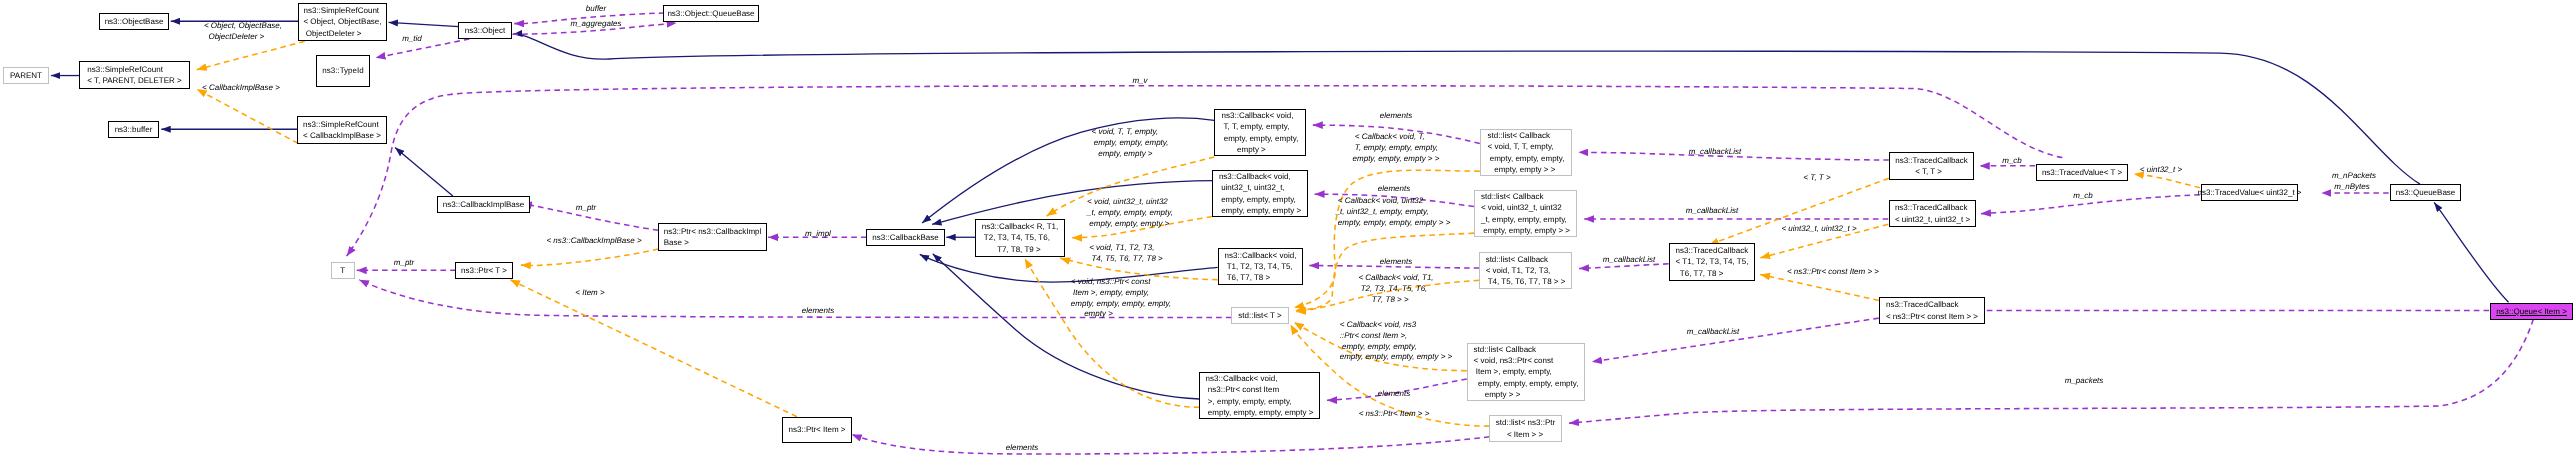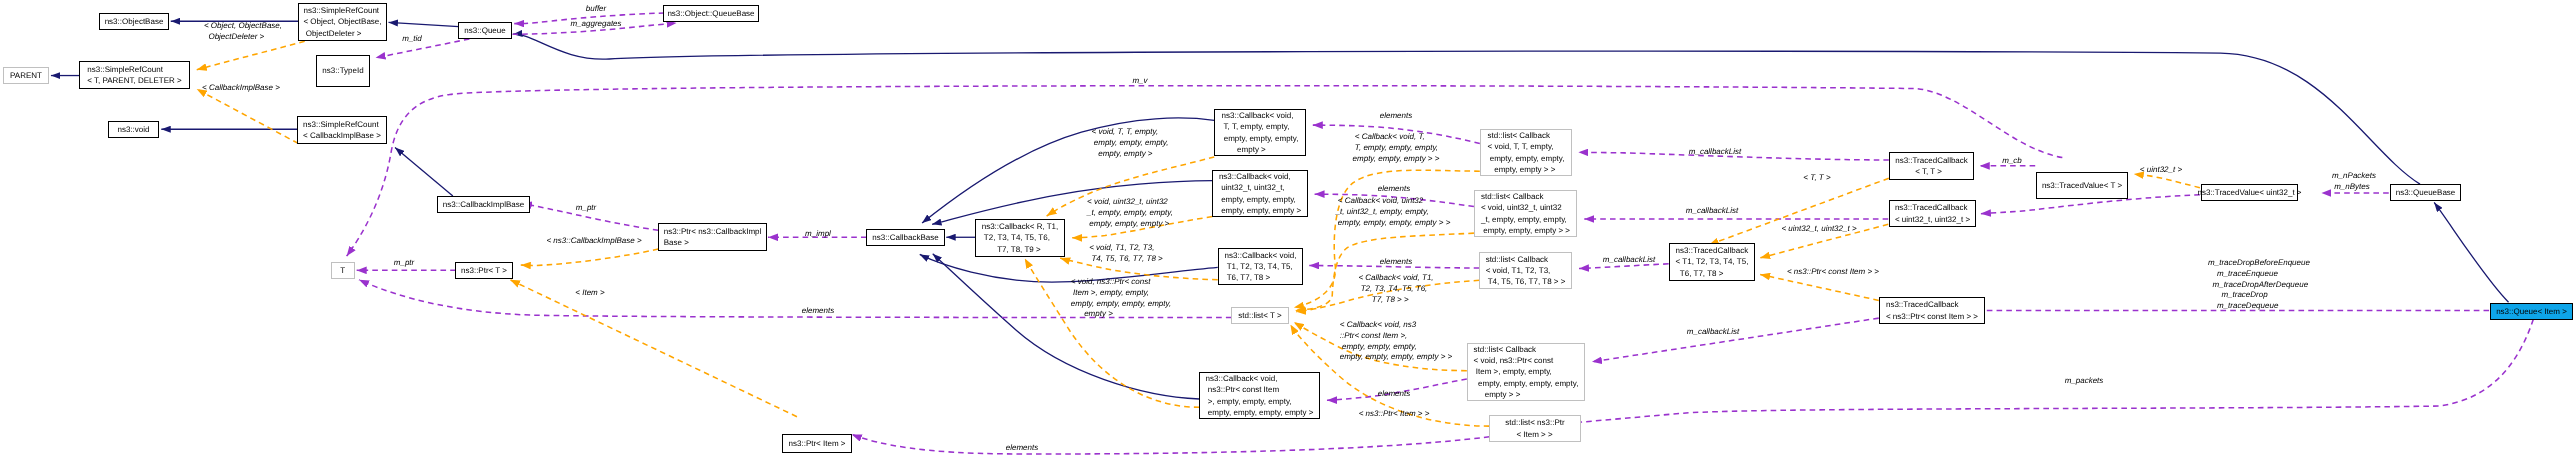--- a/index.html
+++ b/index.html
@@ -4,21 +4,21 @@
 <title>ns3::Queue&lt; Item &gt; collaboration diagram</title>
 <style>
   html,body{margin:0;padding:0;background:#ffffff;}
   #root{position:relative;width:2576px;height:458px;overflow:hidden;background:#ffffff;
         font-family:"Liberation Sans","DejaVu Sans",sans-serif;-webkit-font-smoothing:antialiased;text-rendering:geometricPrecision;}
   svg.layer{position:absolute;left:0;top:0;width:2576px;height:458px;pointer-events:none;}
   .node{position:absolute;transform:translateZ(0);box-sizing:border-box;display:flex;flex-direction:column;
         align-items:center;justify-content:center;background:#ffffff;border:1.2px solid #000000;
         font-size:8px;line-height:11.3px;color:#000000;white-space:pre;text-align:center;z-index:5;}
   .node.gray{border:0.8px solid #c0c0c0;}
-  .node.hilite{background:#0ea5e9;border:1.2px solid #000000;}
+  .node.hilite{background:#d946ef;border:1.2px solid #000000;text-decoration:underline;}
   .node span{display:block;text-align:left;}
   .node .nl{display:inline-block;text-align:left;}
   .elabel{position:absolute;transform:translateZ(0) translateX(-50%);font-size:8px;line-height:10.8px;color:#000000;white-space:pre;text-align:center;z-index:4;font-style:italic;}
   .elabel span{display:block;text-align:left;}
   .elabel .el{display:inline-block;text-align:left;}
 </style>
 </head>
 <body>
 
 <div id="root">
@@ -82,51 +82,51 @@
 <path d="M3725,330 C3600,335 3480,352 3420,358 L3354,362" fill="none" stroke="#9a32cd" stroke-width="2.6" stroke-dasharray="9.5,7" marker-end="url(#ah-u)"></path>
 <path d="M3725,318 C3700,312 3670,303 3640,298 L3613,295" fill="none" stroke="#ffa500" stroke-width="2.6" stroke-dasharray="9.5,7" marker-end="url(#ah-t)"></path>
 <path d="M4045,327 L3931,327" fill="none" stroke="#9a32cd" stroke-width="2.6" stroke-dasharray="9.5,7" marker-end="url(#ah-u)"></path>
 <path d="M4215,526 C4100,526 3700,526 3500,526 L3339,526" fill="none" stroke="#9a32cd" stroke-width="2.6" stroke-dasharray="9.5,7" marker-end="url(#ah-u)"></path>
 <path d="M4290,541 C4270,600 4230,675 4130,688 C3700,694 3000,690 2850,700 L2656,717" fill="none" stroke="#9a32cd" stroke-width="2.6" stroke-dasharray="9.5,7" marker-end="url(#ah-u)"></path>
 <path d="M1348,706 L862,474" fill="none" stroke="#ffa500" stroke-width="2.6" stroke-dasharray="9.5,7" marker-end="url(#ah-t)"></path>
 </svg>
 <div class="node" style="left:99px;top:13px;width:70px;height:17px"><div class="nl"><span>ns3::ObjectBase</span></div></div>
 <div class="node" style="left:298px;top:3px;width:89px;height:38px"><div class="nl"><span>ns3::SimpleRefCount</span><span>&lt; Object, ObjectBase,</span><span> ObjectDeleter &gt;</span></div></div>
 <div class="node" style="left:663px;top:5.3px;width:96px;height:17px"><div class="nl"><span>ns3::Object::QueueBase</span></div></div>
-<div class="node" style="left:458px;top:22px;width:54px;height:17px"><div class="nl"><span>ns3::Queue</span></div></div>
+<div class="node" style="left:458px;top:22px;width:54px;height:17px"><div class="nl"><span>ns3::Object</span></div></div>
 <div class="node" style="left:316px;top:55px;width:54px;height:32px"><div class="nl"><span>ns3::TypeId</span></div></div>
 <div class="node gray" style="left:3px;top:67px;width:46px;height:17px"><div class="nl"><span>PARENT</span></div></div>
 <div class="node" style="left:79px;top:61px;width:111px;height:28px"><div class="nl"><span>ns3::SimpleRefCount</span><span>&lt; T, PARENT, DELETER &gt;</span></div></div>
-<div class="node" style="left:108px;top:121px;width:51px;height:17px"><div class="nl"><span>ns3::void</span></div></div>
+<div class="node" style="left:108px;top:121px;width:51px;height:17px"><div class="nl"><span>ns3::buffer</span></div></div>
 <div class="node" style="left:297px;top:116px;width:90px;height:28px"><div class="nl"><span>ns3::SimpleRefCount</span><span>&lt; CallbackImplBase &gt;</span></div></div>
 <div class="node" style="left:437px;top:196px;width:93px;height:17px"><div class="nl"><span>ns3::CallbackImplBase</span></div></div>
 <div class="node" style="left:658px;top:223px;width:109px;height:28px"><div class="nl"><span>ns3::Ptr&lt; ns3::CallbackImpl</span><span>Base &gt;</span></div></div>
 <div class="node gray" style="left:331px;top:262px;width:23.6px;height:17px"><div class="nl"><span>T</span></div></div>
 <div class="node" style="left:455px;top:262px;width:58px;height:17px"><div class="nl"><span>ns3::Ptr&lt; T &gt;</span></div></div>
 <div class="node" style="left:866px;top:229px;width:79px;height:17px"><div class="nl"><span>ns3::CallbackBase</span></div></div>
 <div class="node" style="left:975px;top:219px;width:90px;height:38px"><div class="nl"><span>ns3::Callback&lt; R, T1,</span><span> T2, T3, T4, T5, T6,</span><span>       T7, T8, T9 &gt;</span></div></div>
 <div class="node" style="left:1214px;top:109px;width:92px;height:47px"><div class="nl"><span>ns3::Callback&lt; void,</span><span> T, T, empty, empty,</span><span> empty, empty, empty,</span><span>       empty &gt;</span></div></div>
 <div class="node" style="left:1212px;top:170px;width:96px;height:47px"><div class="nl"><span>ns3::Callback&lt; void,</span><span> uint32_t, uint32_t,</span><span> empty, empty, empty,</span><span> empty, empty, empty &gt;</span></div></div>
 <div class="node" style="left:1218px;top:248px;width:85px;height:37px"><div class="nl"><span>ns3::Callback&lt; void,</span><span> T1, T2, T3, T4, T5,</span><span> T6, T7, T8 &gt;</span></div></div>
 <div class="node" style="left:1199px;top:372px;width:121px;height:47px"><div class="nl"><span>ns3::Callback&lt; void,</span><span> ns3::Ptr&lt; const Item</span><span> &gt;, empty, empty, empty,</span><span> empty, empty, empty, empty &gt;</span></div></div>
 <div class="node gray" style="left:1231px;top:307px;width:58px;height:17px"><div class="nl"><span>std::list&lt; T &gt;</span></div></div>
 <div class="node gray" style="left:1480px;top:129px;width:92px;height:47px"><div class="nl"><span>std::list&lt; Callback</span><span>&lt; void, T, T, empty,</span><span> empty, empty, empty,</span><span>   empty, empty &gt; &gt;</span></div></div>
 <div class="node gray" style="left:1474px;top:190px;width:103px;height:47px"><div class="nl"><span>std::list&lt; Callback</span><span>&lt; void, uint32_t, uint32</span><span>_t, empty, empty, empty,</span><span> empty, empty, empty &gt; &gt;</span></div></div>
 <div class="node gray" style="left:1479px;top:252px;width:93px;height:37px"><div class="nl"><span>std::list&lt; Callback</span><span>&lt; void, T1, T2, T3,</span><span> T4, T5, T6, T7, T8 &gt; &gt;</span></div></div>
 <div class="node gray" style="left:1467px;top:343px;width:118px;height:58px"><div class="nl"><span>std::list&lt; Callback</span><span>&lt; void, ns3::Ptr&lt; const</span><span> Item &gt;, empty, empty,</span><span>  empty, empty, empty, empty,</span><span>     empty &gt; &gt;</span></div></div>
-<div class="node gray" style="left:1489px;top:415px;width:92px;height:27px"><div class="nl"><span>std::list&lt; ns3::Ptr</span><span>     &lt; Item &gt; &gt;</span></div></div>
+<div class="node gray" style="left:1489px;top:415px;width:73px;height:27px"><div class="nl"><span>std::list&lt; ns3::Ptr</span><span>     &lt; Item &gt; &gt;</span></div></div>
 <div class="node" style="left:1889px;top:152px;width:85px;height:28px"><div class="nl"><span>ns3::TracedCallback</span><span>         &lt; T, T &gt;</span></div></div>
 <div class="node" style="left:1889px;top:200px;width:87px;height:27px"><div class="nl"><span>ns3::TracedCallback</span><span>&lt; uint32_t, uint32_t &gt;</span></div></div>
 <div class="node" style="left:1669px;top:243px;width:86px;height:38px"><div class="nl"><span>ns3::TracedCallback</span><span>&lt; T1, T2, T3, T4, T5,</span><span>  T6, T7, T8 &gt;</span></div></div>
 <div class="node" style="left:1879px;top:297px;width:106px;height:27px"><div class="nl"><span>ns3::TracedCallback</span><span>&lt; ns3::Ptr&lt; const Item &gt; &gt;</span></div></div>
-<div class="node" style="left:2036px;top:172px;width:92px;height:27px"><div class="nl"><span>ns3::TracedValue&lt; T &gt;</span></div></div>
+<div class="node" style="left:2036px;top:164px;width:92px;height:17px"><div class="nl"><span>ns3::TracedValue&lt; T &gt;</span></div></div>
 <div class="node" style="left:2201px;top:184px;width:97px;height:17px"><div class="nl"><span>ns3::TracedValue&lt; uint32_t &gt;</span></div></div>
 <div class="node" style="left:2390px;top:184px;width:71px;height:17px"><div class="nl"><span>ns3::QueueBase</span></div></div>
 <div class="node hilite" style="left:2490px;top:303px;width:83px;height:17px"><div class="nl"><span>ns3::Queue&lt; Item &gt;</span></div></div>
-<div class="node" style="left:782px;top:434px;width:70px;height:19px"><div class="nl"><span>ns3::Ptr&lt; Item &gt;</span></div></div>
+<div class="node" style="left:782px;top:417px;width:70px;height:26px"><div class="nl"><span>ns3::Ptr&lt; Item &gt;</span></div></div>
 <div class="elabel" style="left:243px;top:21px"><div class="el"><span>&lt; Object, ObjectBase,</span><span>  ObjectDeleter &gt;</span></div></div>
 <div class="elabel" style="left:412px;top:34px"><div class="el"><span>m_tid</span></div></div>
 <div class="elabel" style="left:596px;top:3.5px"><div class="el"><span>buffer</span></div></div>
 <div class="elabel" style="left:596px;top:19px"><div class="el"><span>m_aggregates</span></div></div>
 <div class="elabel" style="left:241px;top:83px"><div class="el"><span>&lt; CallbackImplBase &gt;</span></div></div>
 <div class="elabel" style="left:1140px;top:76px"><div class="el"><span>m_v</span></div></div>
 <div class="elabel" style="left:586px;top:203px"><div class="el"><span>m_ptr</span></div></div>
 <div class="elabel" style="left:594px;top:236px"><div class="el"><span>&lt; ns3::CallbackImplBase &gt;</span></div></div>
 <div class="elabel" style="left:404px;top:258px"><div class="el"><span>m_ptr</span></div></div>
 <div class="elabel" style="left:590px;top:288px"><div class="el"><span>&lt; Item &gt;</span></div></div>
@@ -150,16 +150,15 @@
 <div class="elabel" style="left:1712px;top:206px"><div class="el"><span>m_callbackList</span></div></div>
 <div class="elabel" style="left:1629px;top:255px"><div class="el"><span>m_callbackList</span></div></div>
 <div class="elabel" style="left:1713px;top:327px"><div class="el"><span>m_callbackList</span></div></div>
 <div class="elabel" style="left:1817px;top:173px"><div class="el"><span>&lt; T, T &gt;</span></div></div>
 <div class="elabel" style="left:1819px;top:224px"><div class="el"><span>&lt; uint32_t, uint32_t &gt;</span></div></div>
 <div class="elabel" style="left:1833px;top:267px"><div class="el"><span>&lt; ns3::Ptr&lt; const Item &gt; &gt;</span></div></div>
 <div class="elabel" style="left:2012px;top:156px"><div class="el"><span>m_cb</span></div></div>
 <div class="elabel" style="left:2083px;top:191px"><div class="el"><span>m_cb</span></div></div>
 <div class="elabel" style="left:2161px;top:165px"><div class="el"><span>&lt; uint32_t &gt;</span></div></div>
 <div class="elabel" style="left:2354px;top:171px"><div class="el"><span>m_nPackets</span><span> m_nBytes</span></div></div>
-<div class="elabel" style="left:2259px;top:258px"><div class="el"><span>m_traceDropBeforeEnqueue</span><span>    m_traceEnqueue</span><span>  m_traceDropAfterDequeue</span><span>      m_traceDrop</span><span>    m_traceDequeue</span></div></div>
 <div class="elabel" style="left:2084px;top:376px"><div class="el"><span>m_packets</span></div></div>
 </div>
 
 
 </body></html>

